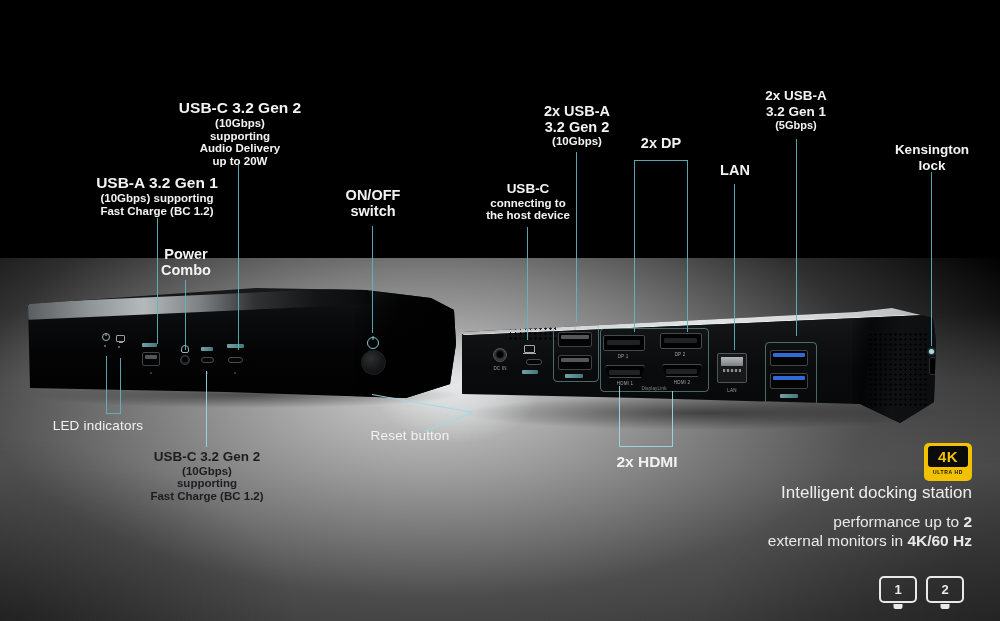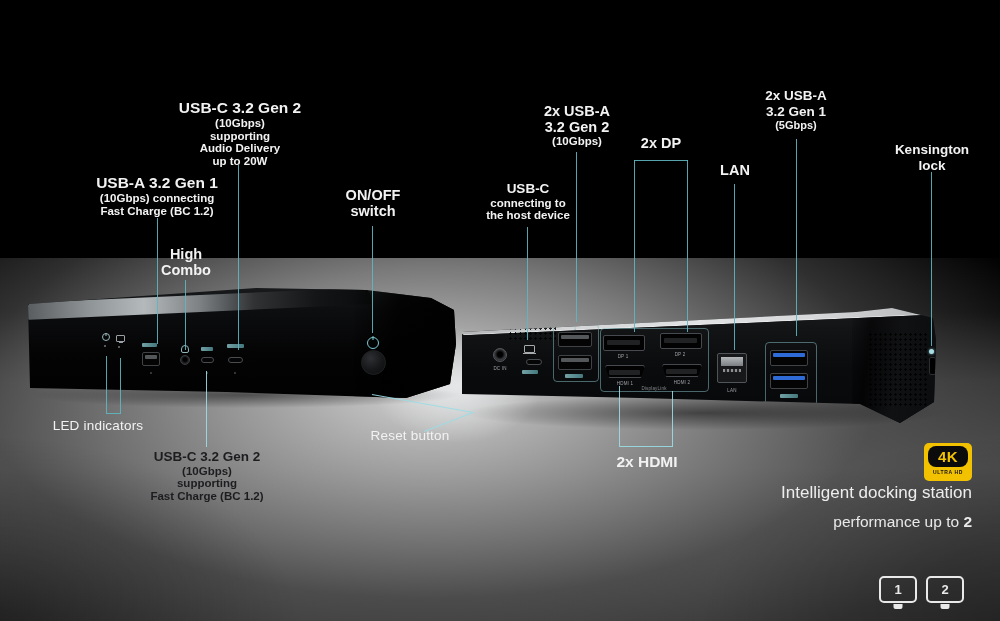--- a/index.html
+++ b/index.html
@@ -80,21 +80,21 @@
   .t2{font-size:11.5px;font-weight:700;line-height:12.5px;}
   .t2s{font-size:11px;font-weight:700;line-height:12.5px;}
   .t3{font-size:13.5px;font-weight:400;line-height:15px;letter-spacing:.2px;}
   
   .footer-text{position:absolute;right:28px;top:483px;text-align:right;color:#ededee;}
   .tag{font-size:17px;font-weight:400;line-height:20px;}
   .sup{font-size:15.5px;font-weight:400;line-height:19px;color:#e9e9ea;}
   .sup b{font-weight:700;}
   .badge{position:absolute;left:924px;top:443px;width:48px;height:38px;background:var(--badge-yellow,#f2c200);
     border-radius:5px;display:flex;flex-direction:column;align-items:center;padding-top:3px;box-sizing:border-box;}
-  .badge-k{width:40px;height:21px;background:#0b0b0b;border-radius:8px;color:var(--badge-yellow,#f2c200);
+  .badge-k{width:40px;height:21px;background:#0b0b0b;border-radius:3px;color:var(--badge-yellow,#f2c200);
     font-weight:700;font-size:15px;line-height:21px;text-align:center;letter-spacing:.5px;}
   .badge-sub{font-size:5px;font-weight:700;color:#111;margin-top:2px;letter-spacing:.6px;}
   .mons{position:absolute;right:36px;top:576px;display:flex;gap:9px;}
   .mon{width:34px;height:23px;border:2.5px solid #e9e9e9;border-radius:5px;position:relative;color:#e9e9e9;
     font-size:13px;font-weight:700;display:flex;align-items:center;justify-content:center;}
   .mon::after{content:"";position:absolute;bottom:-7.5px;left:50%;transform:translateX(-50%);
     width:9px;height:5px;background:#e9e9e9;border-radius:0 0 2px 2px;}
 </style>
 </head>
 <body>
@@ -194,32 +194,32 @@
   <div class="cl" style="left:106px;top:413px;width:15px;height:1px;"></div>
   <div class="cl b" style="left:206px;top:371px;height:76px;"></div>
   <div class="cl b" style="left:372px;top:394px;width:103px;height:1px;transform:rotate(10.1deg);"></div>
   <div class="cl b" style="left:424px;top:431px;width:53px;height:1px;transform:rotate(-21.2deg);"></div>
   <div class="cl b" style="left:619px;top:386px;height:60px;"></div>
   <div class="cl b" style="left:672px;top:391px;height:55px;"></div>
   <div class="cl b" style="left:619px;top:446px;width:54px;height:1px;"></div>
 
   <div class="co" style="left:157px;top:174px;">
     <div class="t1">USB-A 3.2 Gen 1</div>
-    <div class="t2">(10Gbps) connecting</div>
+    <div class="t2">(10Gbps) supporting</div>
     <div class="t2">Fast Charge (BC 1.2)</div>
   </div>
   <div class="co" style="left:240px;top:99px;">
     <div class="t1">USB-C 3.2 Gen 2</div>
     <div class="t2">(10Gbps)</div>
     <div class="t2">supporting</div>
     <div class="t2">Audio Delivery</div>
     <div class="t2">up to 20W</div>
   </div>
   <div class="co" style="left:186px;top:246px;">
-    <div class="t1m">High</div>
+    <div class="t1m">Power</div>
     <div class="t1m">Combo</div>
   </div>
   <div class="co" style="left:373px;top:187px;">
     <div class="t1m">ON/OFF</div>
     <div class="t1m">switch</div>
   </div>
   <div class="co" style="left:528px;top:181px;">
     <div class="t1s">USB-C</div>
     <div class="t2">connecting to</div>
     <div class="t2">the host device</div>
@@ -260,19 +260,20 @@
     <div class="t1">2x HDMI</div>
   </div>
 
   <div class="badge">
     <div class="badge-k">4K</div>
     <div class="badge-sub">ULTRA HD</div>
   </div>
   <div class="footer-text">
     <div class="tag">Intelligent docking station</div>
     <div class="sup" style="margin-top:9px;"><span>performance up to </span><b>2</b></div>
+    <div class="sup"><span>external monitors in </span><b>4K/60 Hz</b></div>
   </div>
   <div class="mons">
     <div class="mon">1</div>
     <div class="mon">2</div>
   </div>
 
 </div>
 
 </body></html>

